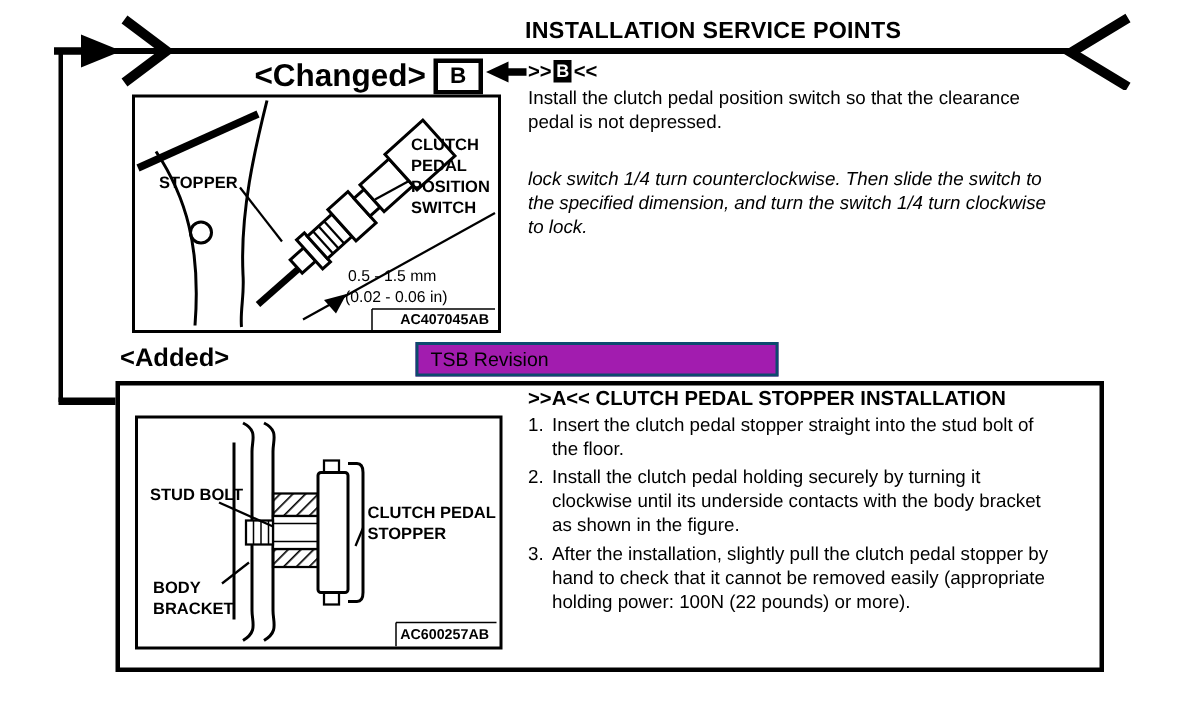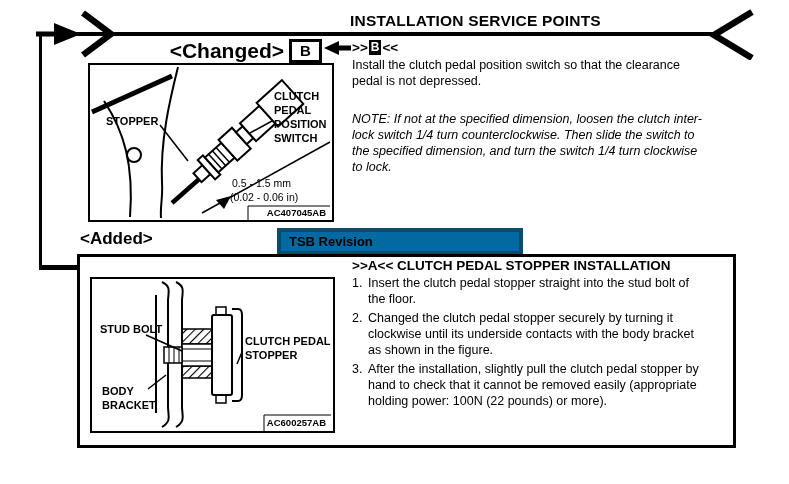--- a/index.html
+++ b/index.html
@@ -45,22 +45,22 @@
   .fig-stopper{left:90px;top:277px;width:241px;height:152px;}
   svg{display:block;}
   svg text{font-family:"Liberation Sans","DejaVu Sans",sans-serif;fill:#000;}
   .fig-label{font-size:11px;font-weight:bold;}
   .fig-dim{font-size:10.5px;}
   .fig-code{font-size:9.5px;font-weight:bold;}
 
   
   .added-label{left:80px;top:229px;font-size:17px;font-weight:bold;}
   .tsb-box{
-    left:277px;top:228px;width:230px;height:19px;border:4px solid #0c4a6e;
-    font-size:13px;font-weight:bold;line-height:19px;padding-left:8px;background:#0369a1;
+    left:277px;top:228px;width:230px;height:19px;border:2px solid #0c4a6e;
+    font-size:13px;font-weight:normal;line-height:19px;padding-left:8px;background:#a21caf;
   }
 
   
   .big-box{left:77px;top:254px;width:653px;height:188px;border:3px solid #000;background:#fff;}
 
   
   .steps{left:352px;top:275px;font-size:12.5px;line-height:16px;width:392px;}
   .step-row{display:flex;margin-bottom:3px;}
   .step-num{width:16px;flex:0 0 16px;}
   .step-text{flex:1;}
@@ -96,21 +96,20 @@
     <span class="inv-anchor">B</span>
     <span>&lt;&lt;</span>
 </div>
 
 <div class="abs body-par switch-body">
     <div class="line">Install the clutch pedal position switch so that the clearance</div>
     <div class="line">pedal is not depressed.</div>
   </div>
 
 <div class="abs body-par switch-note">
-    <div class="line">NOTE: If not at the specified dimension, loosen the clutch inter-</div>
     <div class="line">lock switch 1/4 turn counterclockwise. Then slide the switch to</div>
     <div class="line">the specified dimension, and turn the switch 1/4 turn clockwise</div>
     <div class="line">to lock.</div>
   </div>
 
 <div class="abs fig-box fig-switch">
   <svg width="242" height="155" viewBox="0 0 242 155">
 
     <line x1="2" y1="47" x2="82" y2="11" stroke="#000" stroke-width="5"></line>
 
@@ -162,21 +161,21 @@
     <div class="step-row">
       <span class="step-num">1.</span>
       <div class="step-text">
         <div class="line">Insert the clutch pedal stopper straight into the stud bolt of</div>
         <div class="line">the floor.</div>
       </div>
     </div>
     <div class="step-row">
       <span class="step-num">2.</span>
       <div class="step-text">
-        <div class="line">Changed the clutch pedal stopper securely by turning it</div>
+        <div class="line">Install the clutch pedal holding securely by turning it</div>
         <div class="line">clockwise until its underside contacts with the body bracket</div>
         <div class="line">as shown in the figure.</div>
       </div>
     </div>
     <div class="step-row">
       <span class="step-num">3.</span>
       <div class="step-text">
         <div class="line">After the installation, slightly pull the clutch pedal stopper by</div>
         <div class="line">hand to check that it cannot be removed easily (appropriate</div>
         <div class="line">holding power: 100N (22 pounds) or more).</div>

